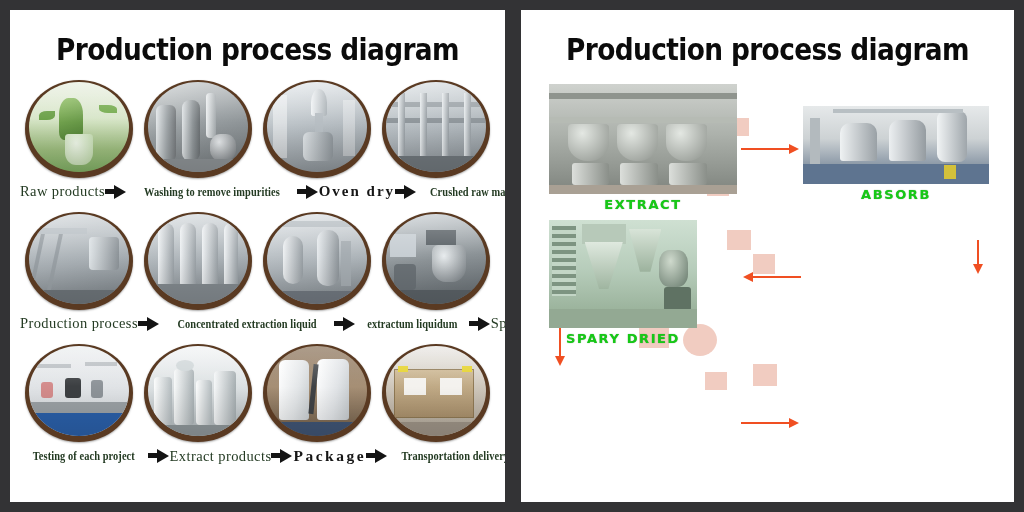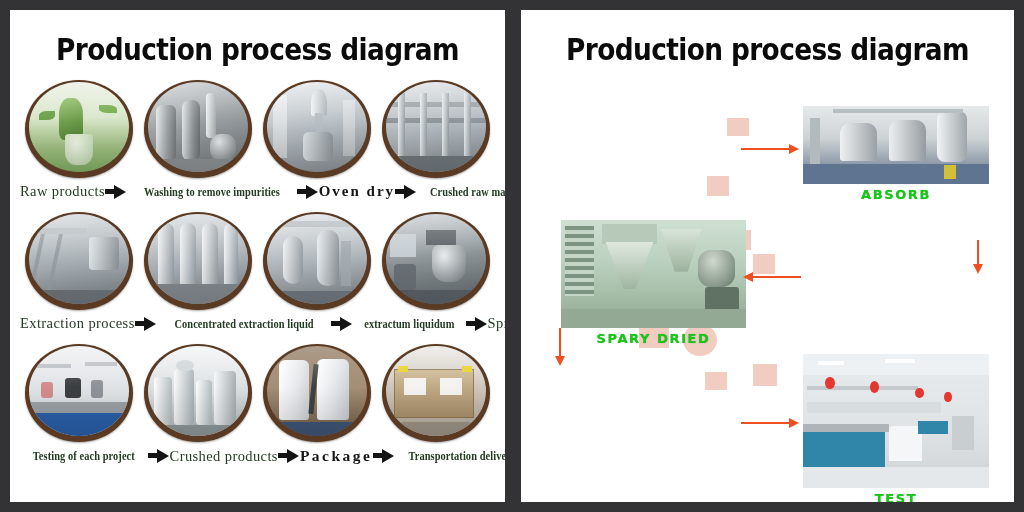--- a/index.html
+++ b/index.html
@@ -232,21 +232,21 @@
               <i style="left:46%;top:34%;width:34%;height:42%;background:radial-gradient(ellipse at 35% 30%,#e9edef,#72797e);border-radius:18% 18% 40% 40%;"></i>
               <i style="left:8%;top:56%;width:22%;height:28%;background:#6b7277;border-radius:4px;"></i>
               <i style="left:0;top:84%;width:100%;height:16%;background:#5b6267;"></i>
             </div>
               </div>
           </div>
         </div>
       </div>
 
       <div class="cap-row">
-        <div class="cap serif">Extraction process</div>
+        <div class="cap serif">Production process</div>
         <span class="arrow"></span>
         <div class="cap cond">Concentrated extraction liquid</div>
         <span class="arrow"></span>
         <div class="cap cond">extractum liquidum</div>
         <span class="arrow"></span>
         <div class="cap serif">Spray drying</div>
       </div>
 
       <div class="row" style="margin-top:12px;">
         <div class="cell">
@@ -302,21 +302,21 @@
               <i style="left:0;top:84%;width:100%;height:16%;background:#9d9386;"></i>
             </div>
               </div>
           </div>
         </div>
       </div>
 
       <div class="cap-row">
         <div class="cap cond">Testing of each project</div>
         <span class="arrow"></span>
-        <div class="cap serif">Crushed products</div>
+        <div class="cap serif">Extract products</div>
         <span class="arrow"></span>
         <div class="cap packg">Package</div>
         <span class="arrow"></span>
         <div class="cap cond">Transportation delivery</div>
       </div>
 
     </div>
   </div>
 
   <div class="panel" id="panel-right">
@@ -328,75 +328,69 @@
       <div class="wm" style="left:186px;top:100px;width:22px;height:20px;"></div>
       <div class="wm" style="left:206px;top:154px;width:24px;height:20px;"></div>
       <div class="wm" style="left:118px;top:176px;width:26px;height:22px;"></div>
       <div class="wm" style="left:232px;top:178px;width:22px;height:20px;"></div>
       <div class="wm" style="left:206px;top:42px;width:22px;height:18px;"></div>
       <div class="wm rnd" style="left:162px;top:248px;width:34px;height:32px;"></div>
       <div class="wm" style="left:118px;top:246px;width:30px;height:26px;"></div>
       <div class="wm" style="left:232px;top:288px;width:24px;height:22px;"></div>
       <div class="wm" style="left:184px;top:296px;width:22px;height:18px;"></div>
 
+      <div class="pcell" style="left:28px;top:8px;width:188px;height:132px;">
+        <div class="photo">
+          <div class="ph" style="background:linear-gradient(180deg,#cfd2ce 0%,#adb2ac 45%,#7e837d 100%);">
+            <i style="left:0;top:8%;width:100%;height:6%;background:#8f948e;"></i>
+            <i style="left:0;top:30%;width:100%;height:5%;background:#b6bbb4;"></i>
+            <i style="left:10%;top:36%;width:22%;height:34%;background:radial-gradient(ellipse at 35% 25%,#e4e8e3,#8b908a);border-radius:10% 10% 48% 48%;"></i>
+            <i style="left:36%;top:36%;width:22%;height:34%;background:radial-gradient(ellipse at 35% 25%,#e4e8e3,#8b908a);border-radius:10% 10% 48% 48%;"></i>
+            <i style="left:62%;top:36%;width:22%;height:34%;background:radial-gradient(ellipse at 35% 25%,#e4e8e3,#8b908a);border-radius:10% 10% 48% 48%;"></i>
+            <i style="left:12%;top:72%;width:20%;height:20%;background:linear-gradient(90deg,#dcdfdb,#8a8f89);border-radius:3px;"></i>
+            <i style="left:38%;top:72%;width:20%;height:20%;background:linear-gradient(90deg,#dcdfdb,#8a8f89);border-radius:3px;"></i>
+            <i style="left:64%;top:72%;width:20%;height:20%;background:linear-gradient(90deg,#dcdfdb,#8a8f89);border-radius:3px;"></i>
+            <i style="left:0;top:92%;width:100%;height:8%;background:#a9a094;"></i>
+          </div>
+        </div>
+        <div class="plabel">EXTRACT</div>
+      </div>
 
       <div class="pcell" style="left:282px;top:30px;width:186px;height:100px;border-radius:14px;">
         <div class="photo">
           <div class="ph" style="background:linear-gradient(180deg,#e6e9ea 0%,#cdd2d4 42%,#5b6f86 100%);">
             <i style="left:4%;top:16%;width:5%;height:62%;background:#b3babe;"></i>
             <i style="left:20%;top:22%;width:20%;height:48%;background:linear-gradient(90deg,#eff2f3,#9aa1a6);border-radius:10px 10px 3px 3px;"></i>
             <i style="left:46%;top:18%;width:20%;height:52%;background:linear-gradient(90deg,#eceff1,#959ca1);border-radius:10px 10px 3px 3px;"></i>
             <i style="left:72%;top:6%;width:16%;height:66%;background:linear-gradient(90deg,#f1f4f5,#9fa6ab);border-radius:8px;"></i>
             <i style="left:16%;top:4%;width:70%;height:5%;background:#b8bfc3;"></i>
             <i style="left:0;top:74%;width:100%;height:26%;background:#5e7490;"></i>
             <i style="left:76%;top:76%;width:6%;height:18%;background:#d3c03a;"></i>
           </div>
         </div>
         <div class="plabel">ABSORB</div>
       </div>
 
-      <div class="pcell" style="left:40px;top:144px;width:148px;height:130px;padding-left:37px;">
+      <div class="pcell" style="left:28px;top:144px;width:148px;height:130px;">
         <div class="photo">
           <div class="ph" style="background:linear-gradient(180deg,#cfe0d2 0%,#b7cdbb 45%,#8fa88f 100%);">
             <i style="left:2%;top:6%;width:16%;height:64%;background:repeating-linear-gradient(180deg,#7d9481 0 4px,#c3d6c6 4px 8px);"></i>
             <i style="left:22%;top:4%;width:30%;height:18%;background:#b7c9b9;"></i>
             <i style="left:24%;top:20%;width:26%;height:44%;background:linear-gradient(180deg,#dfe9df,#9fb5a0);clip-path:polygon(0 0,100% 0,62% 100%,38% 100%);"></i>
             <i style="left:54%;top:8%;width:22%;height:40%;background:linear-gradient(180deg,#d8e4d8,#9cb29d);clip-path:polygon(0 0,100% 0,66% 100%,34% 100%);"></i>
             <i style="left:74%;top:28%;width:20%;height:34%;background:radial-gradient(ellipse at 40% 30%,#cfdacd,#65786a);border-radius:35%;"></i>
             <i style="left:78%;top:62%;width:18%;height:22%;background:#5f7263;border-radius:3px;"></i>
             <i style="left:0;top:82%;width:100%;height:18%;background:#93a993;"></i>
           </div>
         </div>
         <div class="plabel">SPARY DRIED</div>
       </div>
 
 
 
-      <div class="pcell" style="left:282px;top:278px;width:186px;height:156px;">
-        <div class="photo">
-          <div class="ph" style="background:linear-gradient(180deg,#e9ecee 0%,#dfe3e5 55%,#cdd2d4 100%);">
-            <i style="left:0;top:0;width:100%;height:16%;background:#eef1f3;"></i>
-            <i style="left:8%;top:5%;width:14%;height:3%;background:#ffffff;"></i>
-            <i style="left:44%;top:4%;width:16%;height:3%;background:#ffffff;"></i>
-            <i style="left:2%;top:24%;width:60%;height:3%;background:#c3c9cc;"></i>
-            <i style="left:12%;top:17%;width:5%;height:9%;background:#e3372f;border-radius:50%;"></i>
-            <i style="left:36%;top:20%;width:5%;height:9%;background:#e3372f;border-radius:50%;"></i>
-            <i style="left:60%;top:25%;width:5%;height:8%;background:#e3372f;border-radius:50%;"></i>
-            <i style="left:76%;top:28%;width:4%;height:8%;background:#e3372f;border-radius:50%;"></i>
-            <i style="left:2%;top:36%;width:72%;height:8%;background:#d7dcde;"></i>
-            <i style="left:0;top:52%;width:46%;height:6%;background:#aeb4b7;"></i>
-            <i style="left:0;top:58%;width:44%;height:26%;background:#2f86a8;"></i>
-            <i style="left:46%;top:54%;width:18%;height:26%;background:#f4f6f7;border-radius:4px 4px 0 0;"></i>
-            <i style="left:62%;top:50%;width:16%;height:10%;background:#2f86a8;"></i>
-            <i style="left:80%;top:46%;width:12%;height:26%;background:#c9ced1;"></i>
-            <i style="left:0;top:84%;width:100%;height:16%;background:#e4e8ea;"></i>
-          </div>
-        </div>
-        <div class="plabel">TEST</div>
-      </div>
 
       <div class="oarr right" style="left:220px;top:68px;width:58px;height:10px;">
         <span class="shaft"></span>
           <span class="head"></span>
       </div>
       <div class="oarr down" style="left:452px;top:164px;width:10px;height:34px;">
         <span class="shaft"></span>
           <span class="head"></span>
       </div>
       <div class="oarr left" style="left:222px;top:196px;width:58px;height:10px;">

